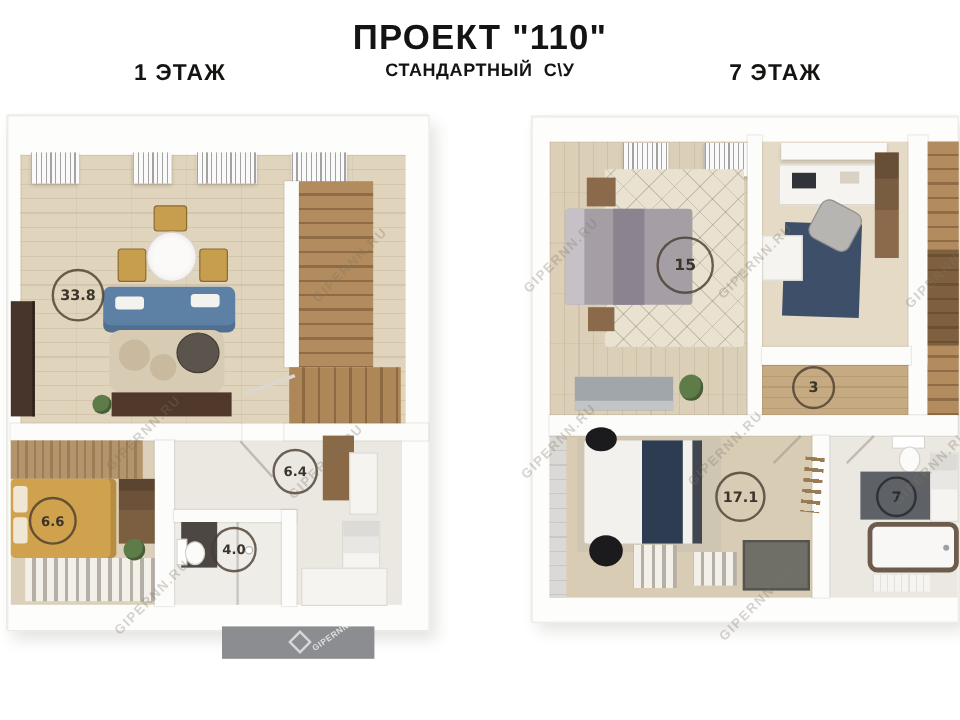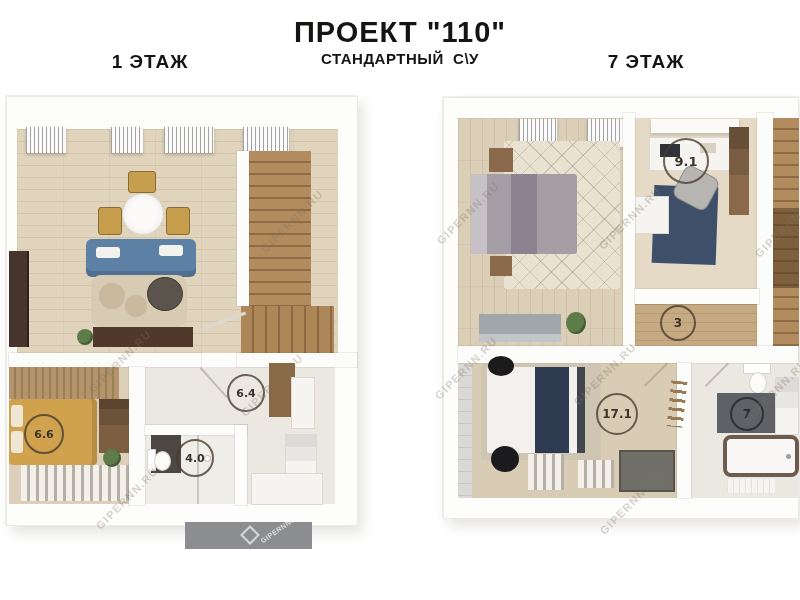--- a/index.html
+++ b/index.html
@@ -103,20 +103,21 @@
   <div class="abs" style="left:140px;top:352px;width:7px;height:20px;background:#ffffff;border:1px solid #d6d2cc;"></div>
   <div class="abs" style="left:147px;top:354px;width:15px;height:18px;background:#fbfbfa;border:1px solid #d6d2cc;border-radius:50%;"></div>
   <div class="abs" style="left:190px;top:338px;width:2px;height:69px;background:rgba(150,150,150,.45);"></div>
   <div class="abs" style="left:197px;top:358px;width:5px;height:5px;background:#fff;border:1px solid #b9b5af;border-radius:50%;"></div>
 
   <div class="abs" style="left:262px;top:266px;width:26px;height:54px;background:#8a6947;"></div>
   <div class="abs white-furn" style="left:284px;top:280px;width:22px;height:50px;"></div>
   <div class="abs white-furn" style="left:278px;top:337px;width:30px;height:46px;box-shadow:inset 0 12px 0 rgba(0,0,0,.05), inset 0 26px 0 rgba(0,0,0,.05);"></div>
   <div class="abs white-furn" style="left:244px;top:376px;width:70px;height:30px;"></div>
 
+  <div class="circle" style="left:36px;top:127px;width:40px;height:40px;font-size:12px;">33.8</div>
   <div class="circle" style="left:220px;top:277px;width:34px;height:34px;font-size:11px;">6.4</div>
   <div class="circle" style="left:17px;top:317px;width:36px;height:36px;font-size:11px;">6.6</div>
   <div class="circle" style="left:169px;top:342px;width:34px;height:34px;font-size:11px;">4.0</div>
 </div>
 
 <div class="abs" style="left:185px;top:522px;width:127px;height:27px;background:#8b8d90;">
   <div class="abs" style="left:58px;top:6px;width:10px;height:10px;border:2px solid rgba(255,255,255,.65);transform:rotate(45deg);"></div>
   <div class="abs" style="left:72px;top:2px;font-size:7px;font-weight:bold;color:rgba(255,255,255,.7);transform:rotate(-35deg);letter-spacing:.5px;">GIPERNN.RU</div>
 </div>
 
@@ -177,21 +178,21 @@
 
   <div class="abs" style="left:299px;top:265px;width:26px;height:9px;background:#ffffff;border:1px solid #d6d2cc;"></div>
   <div class="abs" style="left:305px;top:274px;width:16px;height:20px;background:#fbfbfa;border:1px solid #d6d2cc;border-radius:50%;"></div>
   <div class="abs" style="left:273px;top:295px;width:58px;height:40px;background:#5e6266;"></div>
   <div class="abs" style="left:279px;top:337px;width:76px;height:42px;background:#f8f7f5;border:4px solid #6d5c4e;border-radius:8px;box-sizing:border-box;">
     <div class="abs" style="right:4px;top:15px;width:5px;height:5px;background:#9aa0a6;border-radius:50%;"></div>
   </div>
   <div class="abs white-furn" style="left:331px;top:279px;width:22px;height:56px;box-shadow:inset 0 14px 0 rgba(0,0,0,.05), inset 0 30px 0 rgba(0,0,0,.05);"></div>
   <div class="abs" style="left:283px;top:381px;width:48px;height:14px;background:#f6f4f1;background-image:repeating-linear-gradient(90deg,rgba(0,0,0,.08) 0 1px,transparent 1px 6px);"></div>
 
-  <div class="circle" style="left:219px;top:40px;width:42px;height:42px;font-size:13px;">9.1</div>
+  <div class="circle" style="left:103px;top:99px;width:44px;height:44px;font-size:13px;">15</div>
   <div class="circle" style="left:216px;top:207px;width:32px;height:32px;font-size:12px;">3</div>
   <div class="circle" style="left:152px;top:295px;width:38px;height:38px;font-size:12px;">17.1</div>
   <div class="circle dark" style="left:286px;top:299px;width:30px;height:30px;font-size:12px;">7</div>
 </div>
 
 <div class="wm" style="left:292px;top:221px;">GIPERNN.RU</div>
 <div class="wm" style="left:120px;top:361px;">GIPERNN.RU</div>
 <div class="wm" style="left:127px;top:498px;">GIPERNN.RU</div>
 <div class="wm" style="left:272px;top:385px;">GIPERNN.RU</div>
 <div class="wm" style="left:468px;top:213px;">GIPERNN.RU</div>

